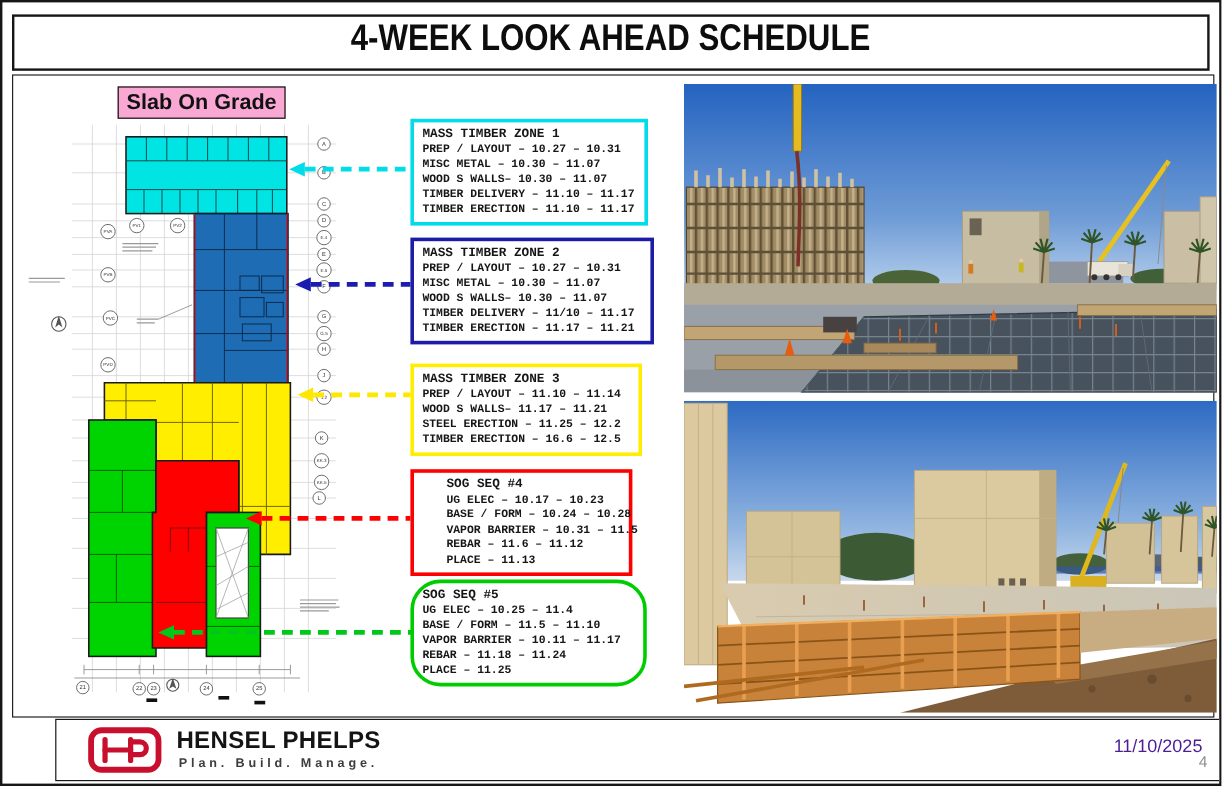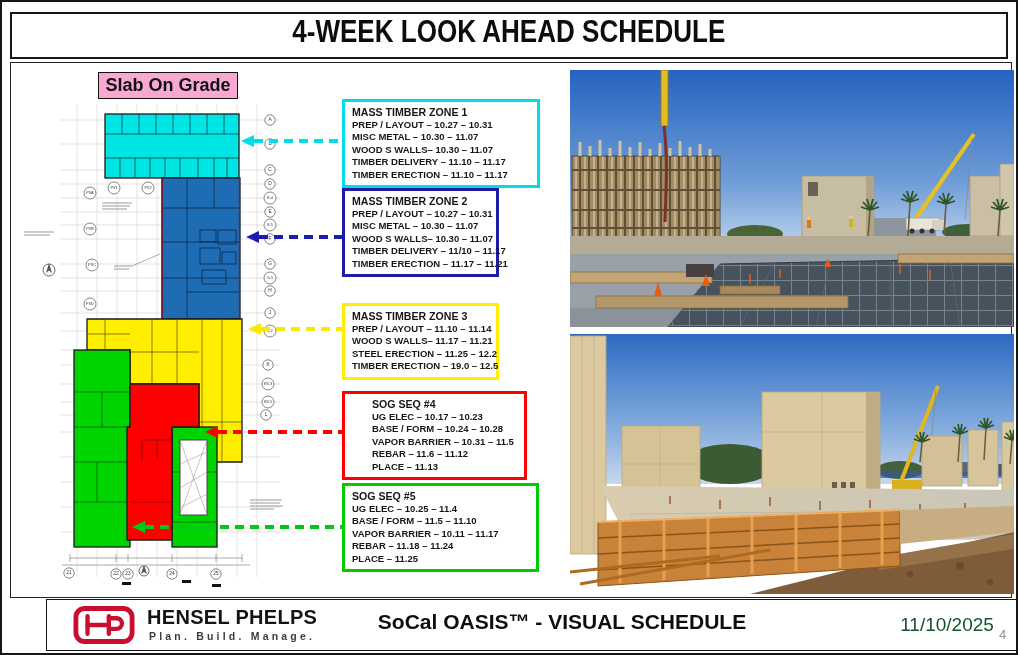--- a/index.html
+++ b/index.html
@@ -10,30 +10,30 @@
   .title-box .t{font-weight:800;font-size:31px;color:#0d0d0d;letter-spacing:0px;
          display:inline-block;transform:scaleX(.84);white-space:nowrap;}
   .content{position:absolute;left:8px;top:60px;width:1002px;height:536px;border:1.2px solid #222;
          box-sizing:border-box;background:#fff;}
   .plan-heading{position:absolute;left:96px;top:70px;width:140px;height:27px;border:1.6px solid #111;
          box-sizing:border-box;display:flex;align-items:center;justify-content:center;
          font-weight:bold;font-size:18px;color:#111;background:#f9a8d4;z-index:3;}
   .plan-svg{position:absolute;left:0;top:0;width:560px;height:655px;z-index:2;}
   .box{position:absolute;background:#fff;border:3px solid #8b5cf6;box-sizing:border-box;
        padding:3px 7px 4px 7px;font-weight:bold;font-size:9.5px;line-height:12.4px;
-       color:#161616;white-space:nowrap;z-index:4;}
+       color:#161616;white-space:nowrap;z-index:4;font-family:Liberation Mono, monospace;}
   .box .bt{font-size:10.6px;line-height:14px;}
   .photo{position:absolute;z-index:2;}
   .footer{position:absolute;left:8px;top:597px;width:998px;height:52px;border:1.6px solid #161616;
           box-sizing:border-box;background:#fff;margin-left:36px;}
   .hp-logo{position:absolute;left:26px;top:5px;}
   .company{position:absolute;left:100px;top:6px;font-weight:800;font-size:20px;color:#141414;letter-spacing:.3px;}
   .tagline{position:absolute;left:102px;top:30px;font-weight:bold;font-size:10.5px;color:#3c3c3c;letter-spacing:3.2px;}
   .project{position:absolute;left:300px;top:10px;width:430px;text-align:center;font-weight:800;font-size:21px;color:#0d0d0d;}
-  .pdate{position:absolute;left:845px;top:14px;width:110px;text-align:center;font-size:19px;color:#14532d;}
+  .pdate{position:absolute;left:845px;top:14px;width:110px;text-align:right;font-size:15px;color:#4c1d95;}
   .pnum{position:absolute;left:952px;top:27px;font-size:13px;color:#8f8f8f;}
 </style>
 </head>
 <body>
 
 <div class="slide">
 
   <div class="title-box">
     <span class="t">4-WEEK LOOK AHEAD SCHEDULE</span>
   </div>
@@ -192,44 +192,44 @@
   </svg>
 
   <div class="box" style="left: 340px; top: 97px; width: 198px; border-color: rgb(0, 220, 232);">
     <div class="bt">MASS TIMBER ZONE 1</div>
     <div>PREP / LAYOUT – 10.27 – 10.31</div>
     <div>MISC METAL – 10.30 – 11.07</div>
     <div>WOOD S WALLS– 10.30 – 11.07</div>
     <div>TIMBER DELIVERY – 11.10 – 11.17</div>
     <div>TIMBER ERECTION – 11.10 – 11.17</div>
   </div>
-  <div class="box" style="left: 340px; top: 186px; width: 157px; border-color: rgb(28, 28, 168);">
+  <div class="box" style="left: 340px; top: 196px; width: 203px; border-color: rgb(28, 28, 168);">
     <div class="bt">MASS TIMBER ZONE 2</div>
     <div>PREP / LAYOUT – 10.27 – 10.31</div>
     <div>MISC METAL – 10.30 – 11.07</div>
     <div>WOOD S WALLS– 10.30 – 11.07</div>
     <div>TIMBER DELIVERY – 11/10 – 11.17</div>
     <div>TIMBER ERECTION – 11.17 – 11.21</div>
   </div>
-  <div class="box" style="left: 340px; top: 301px; width: 157px; border-color: rgb(255, 238, 0);">
+  <div class="box" style="left: 340px; top: 301px; width: 193px; border-color: rgb(255, 238, 0);">
     <div class="bt">MASS TIMBER ZONE 3</div>
     <div>PREP / LAYOUT – 11.10 – 11.14</div>
     <div>WOOD S WALLS– 11.17 – 11.21</div>
     <div>STEEL ERECTION – 11.25 – 12.2</div>
-    <div>TIMBER ERECTION – 19.0 – 12.5</div>
+    <div>TIMBER ERECTION – 16.6 – 12.5</div>
   </div>
   <div class="box" style="left: 340px; top: 389px; width: 185px; border-color: rgb(254, 0, 0); padding-left: 27px;">
     <div class="bt">SOG SEQ #4</div>
     <div>UG ELEC – 10.17 – 10.23</div>
     <div>BASE / FORM – 10.24 – 10.28</div>
     <div>VAPOR BARRIER – 10.31 – 11.5</div>
     <div>REBAR – 11.6 – 11.12</div>
     <div>PLACE – 11.13</div>
   </div>
-  <div class="box" style="left: 340px; top: 481px; width: 197px; border-color: rgb(0, 205, 0);">
+  <div class="box" style="left: 340px; top: 481px; width: 197px; border-color: rgb(0, 205, 0); border-radius: 25px;">
     <div class="bt">SOG SEQ #5</div>
     <div>UG ELEC – 10.25 – 11.4</div>
     <div>BASE / FORM – 11.5 – 11.10</div>
     <div>VAPOR BARRIER – 10.11 – 11.17</div>
     <div>REBAR – 11.18 – 11.24</div>
     <div>PLACE – 11.25</div>
   </div>
 
   <svg class="photo" style="left:568px;top:68px;" width="444" height="257" viewBox="0 0 444 257">
     <defs>
@@ -426,18 +426,17 @@
       <rect x="3" y="3" width="58" height="34" rx="9" fill="#fff" stroke="#c8102e" stroke-width="5"></rect>
       <g stroke="#c8102e" stroke-width="4.5" stroke-linecap="round" fill="none">
         <path d="M15 11V29"></path>
         <path d="M15 20H37"></path>
         <path d="M37 11V29"></path>
         <path d="M37 13H45A5.5 5.5 0 0 1 45 24H37"></path>
       </g>
     </svg>
     <div class="company">HENSEL PHELPS</div>
     <div class="tagline">Plan. Build. Manage.</div>
-    <div class="project">SoCal OASIS™ - VISUAL SCHEDULE</div>
     <div class="pdate">11/10/2025</div>
     <div class="pnum">4</div>
   </div>
 
 </div>
 
 </body></html>

